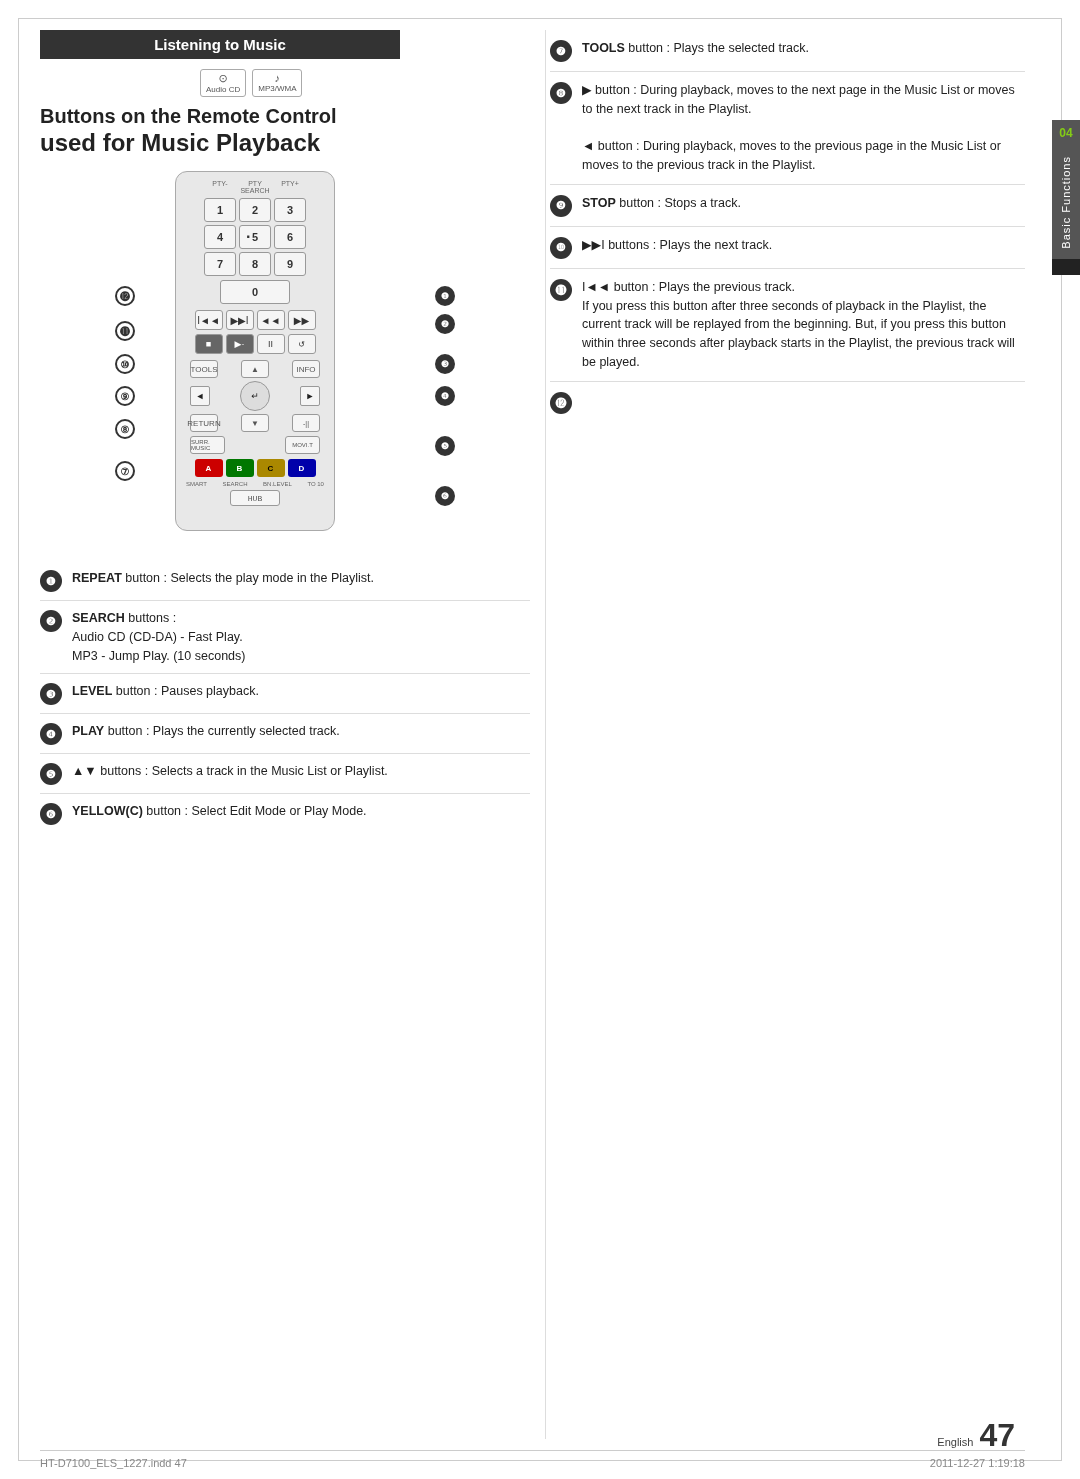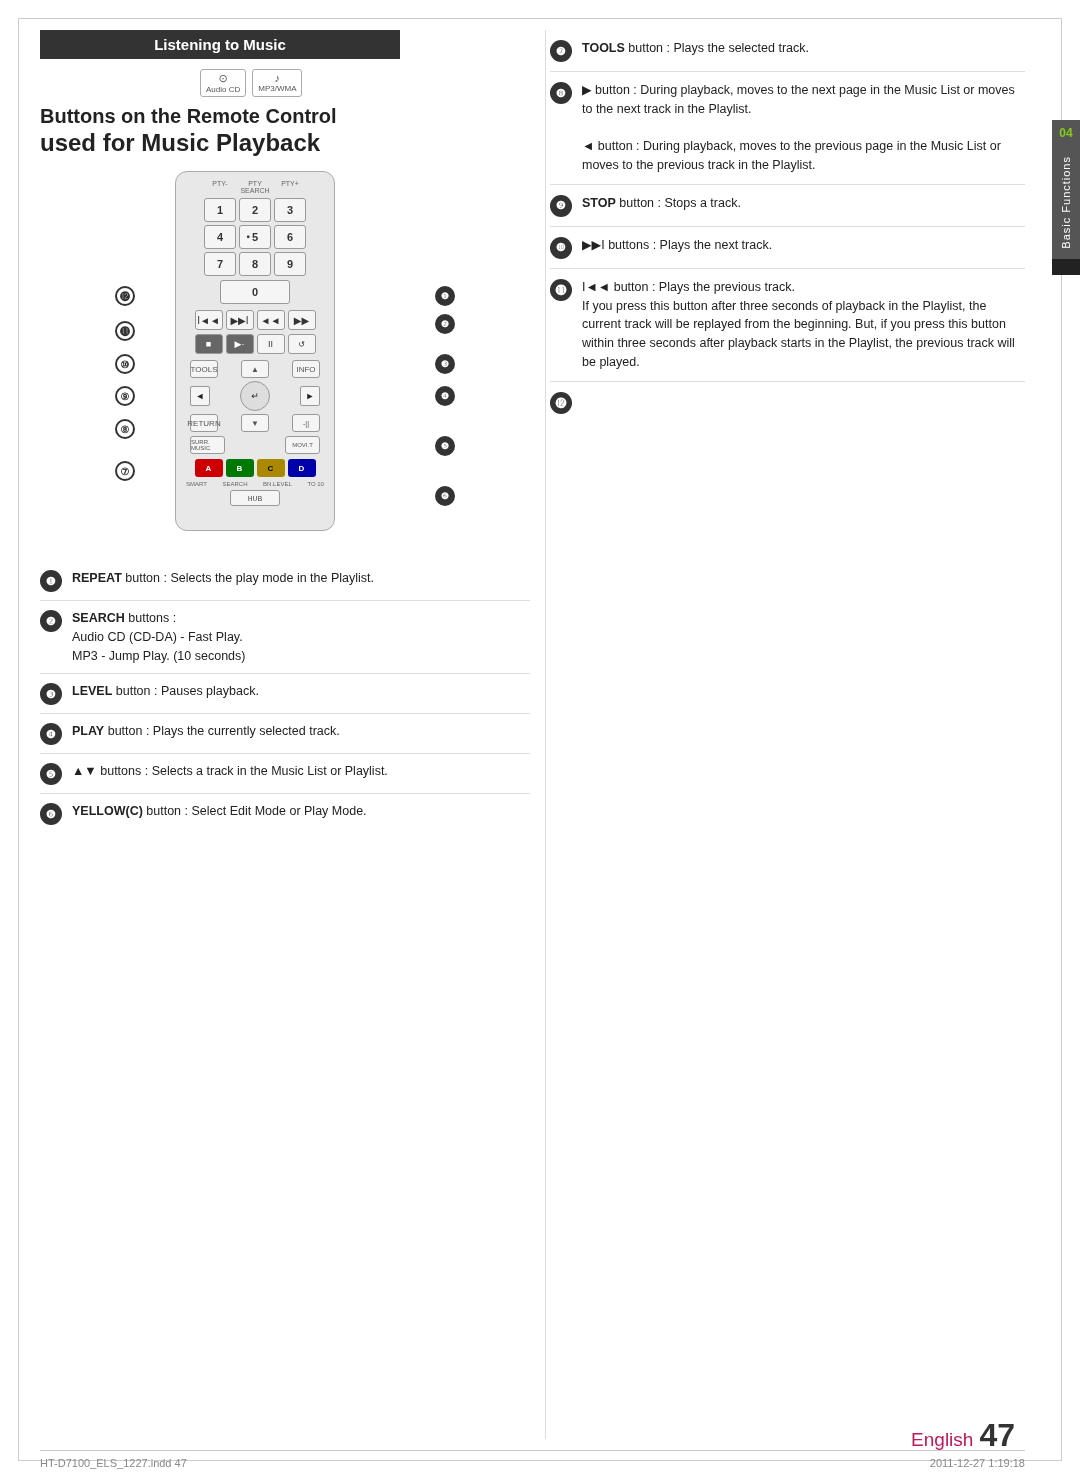--- a/index.html
+++ b/index.html
@@ -591,20 +591,20 @@
 
     <div class="right-item">
       <div class="right-num">⓬</div>
     </div>
 
   </div>
 
 </div>
 
 <div style="position:absolute; bottom:25px; right:65px; display:flex; align-items:baseline; gap:6px;">
-  <span class="page-word" style="font-size:19px; color:#be185d;">English</span>
+  <span class="page-word" style="font-size:11px; color:#404040;">English</span>
   <span style="font-size:32px; font-weight:bold; color:#333;">47</span>
 </div>
 
 <div class="footer">
   <span>HT-D7100_ELS_1227.indd  47</span>
   <span>2011-12-27   1:19:18</span>
 </div>
 
 </body></html>

